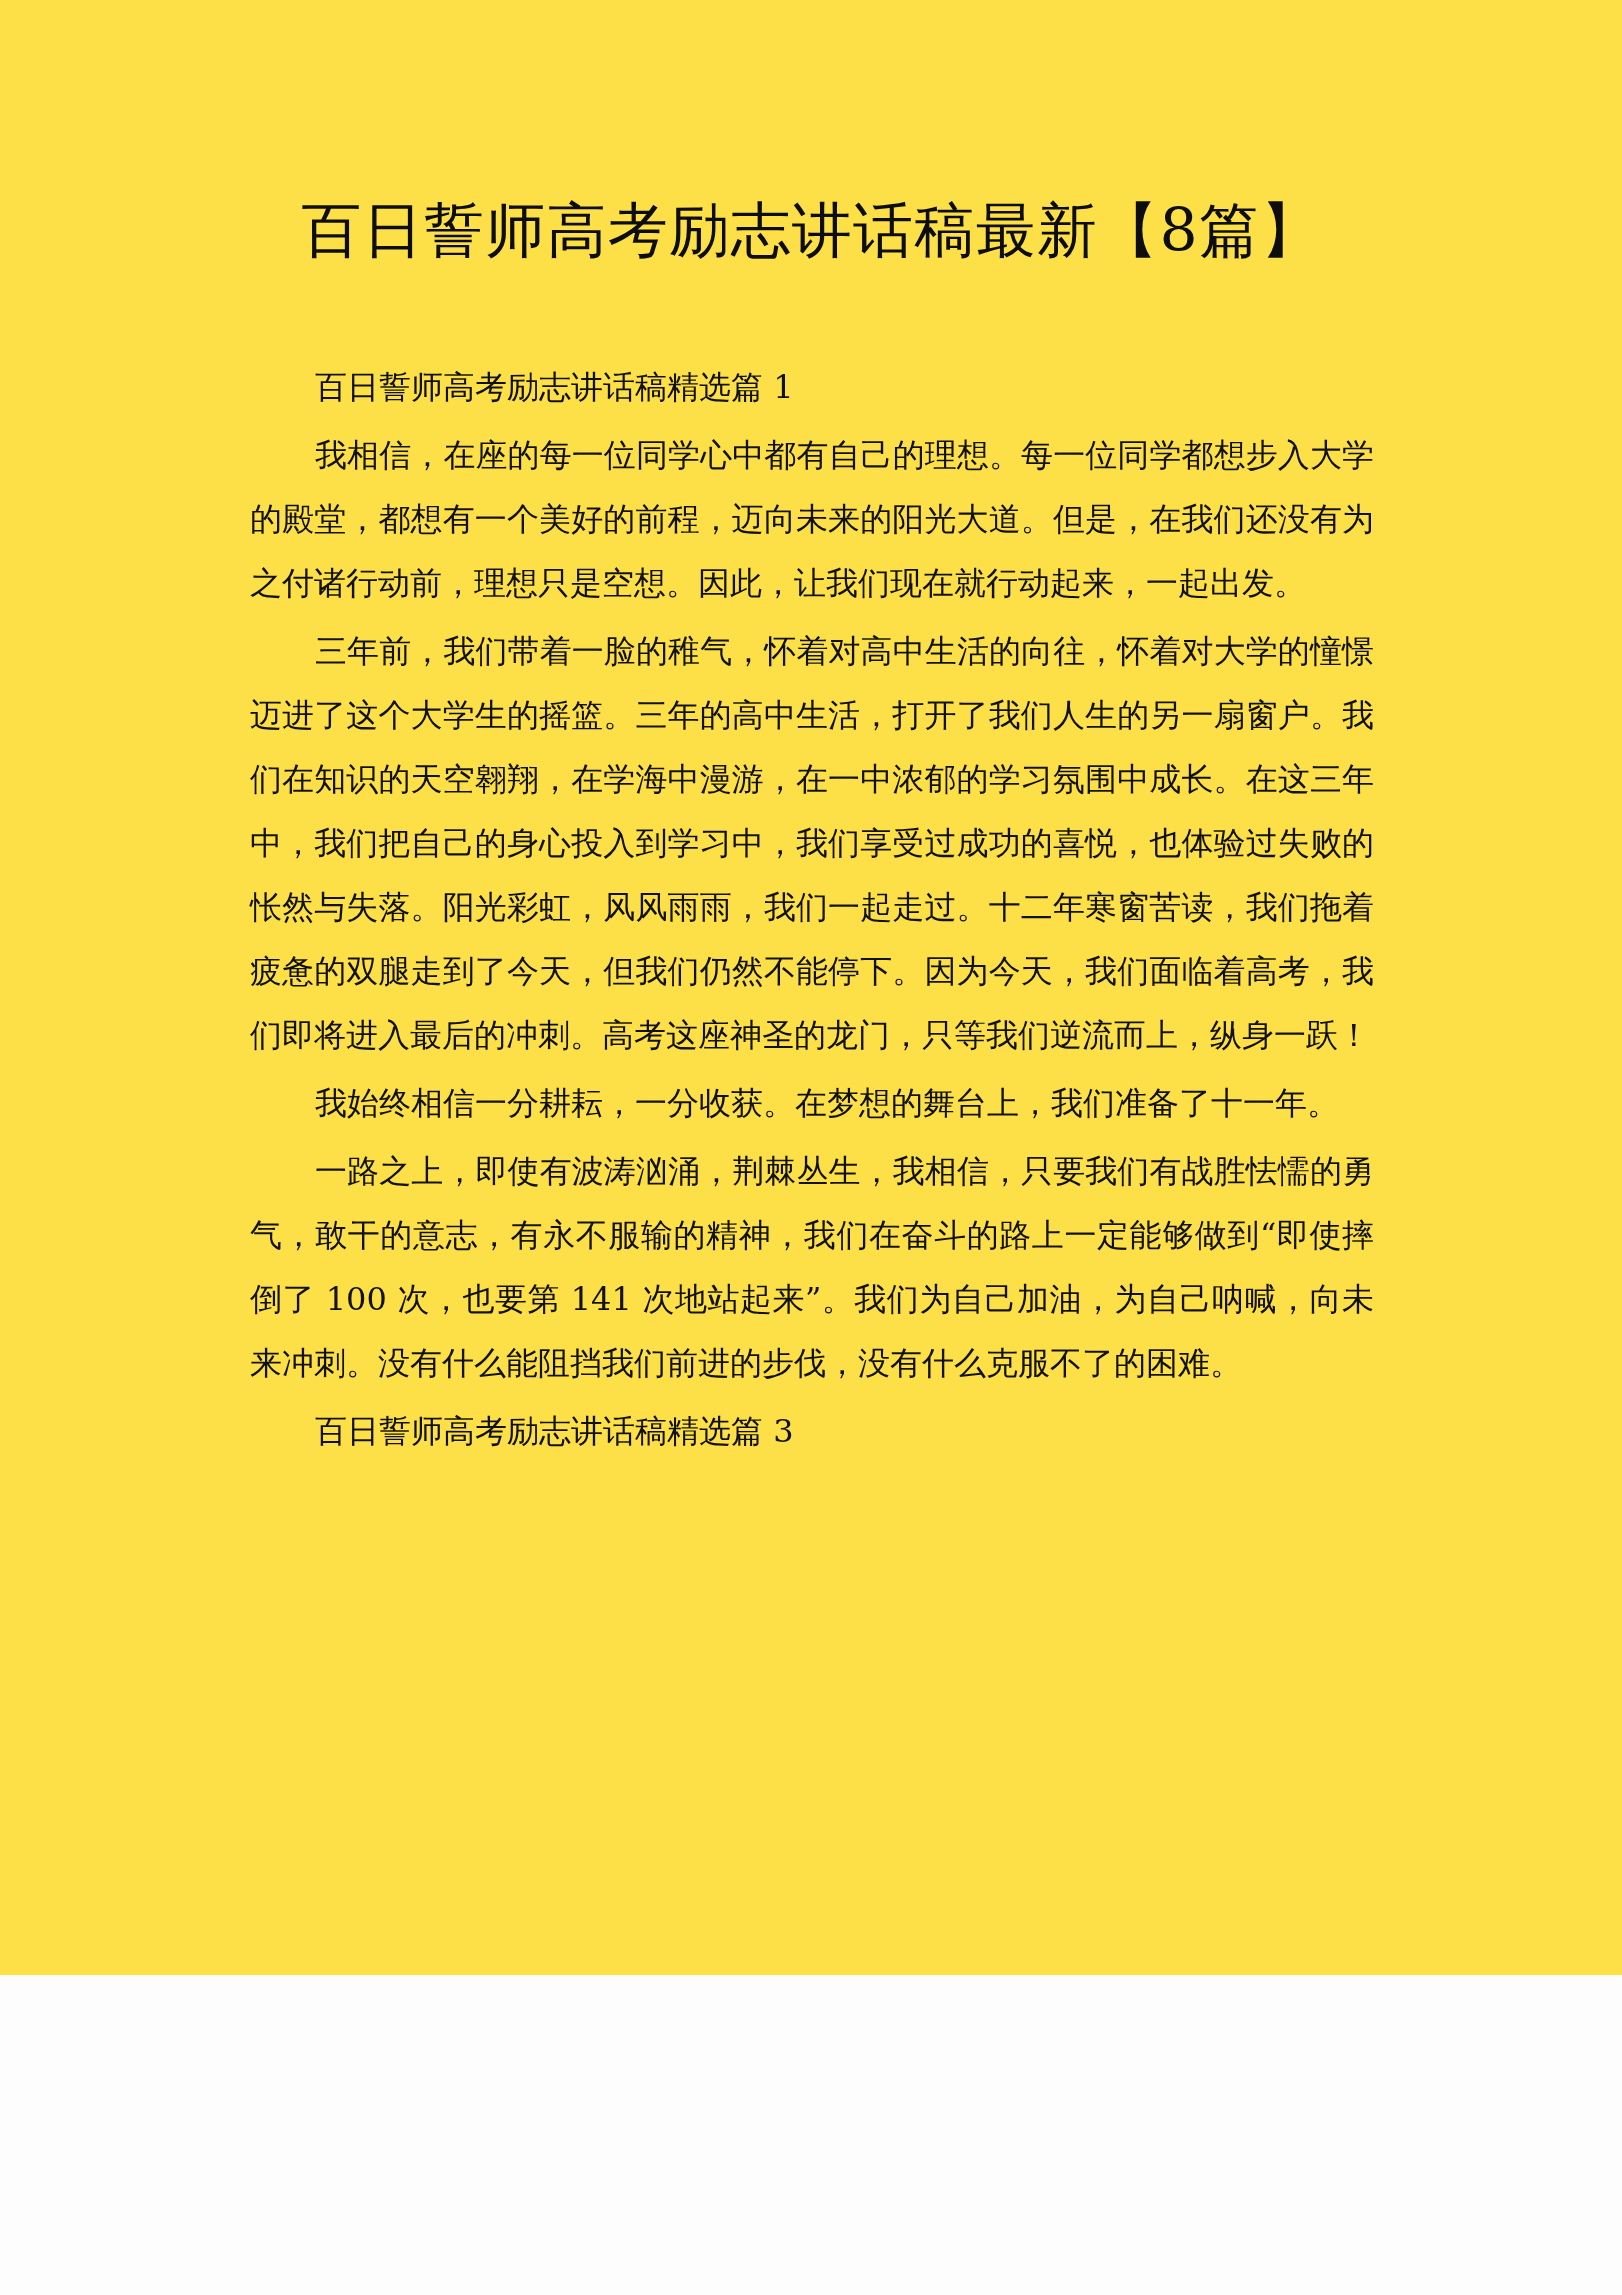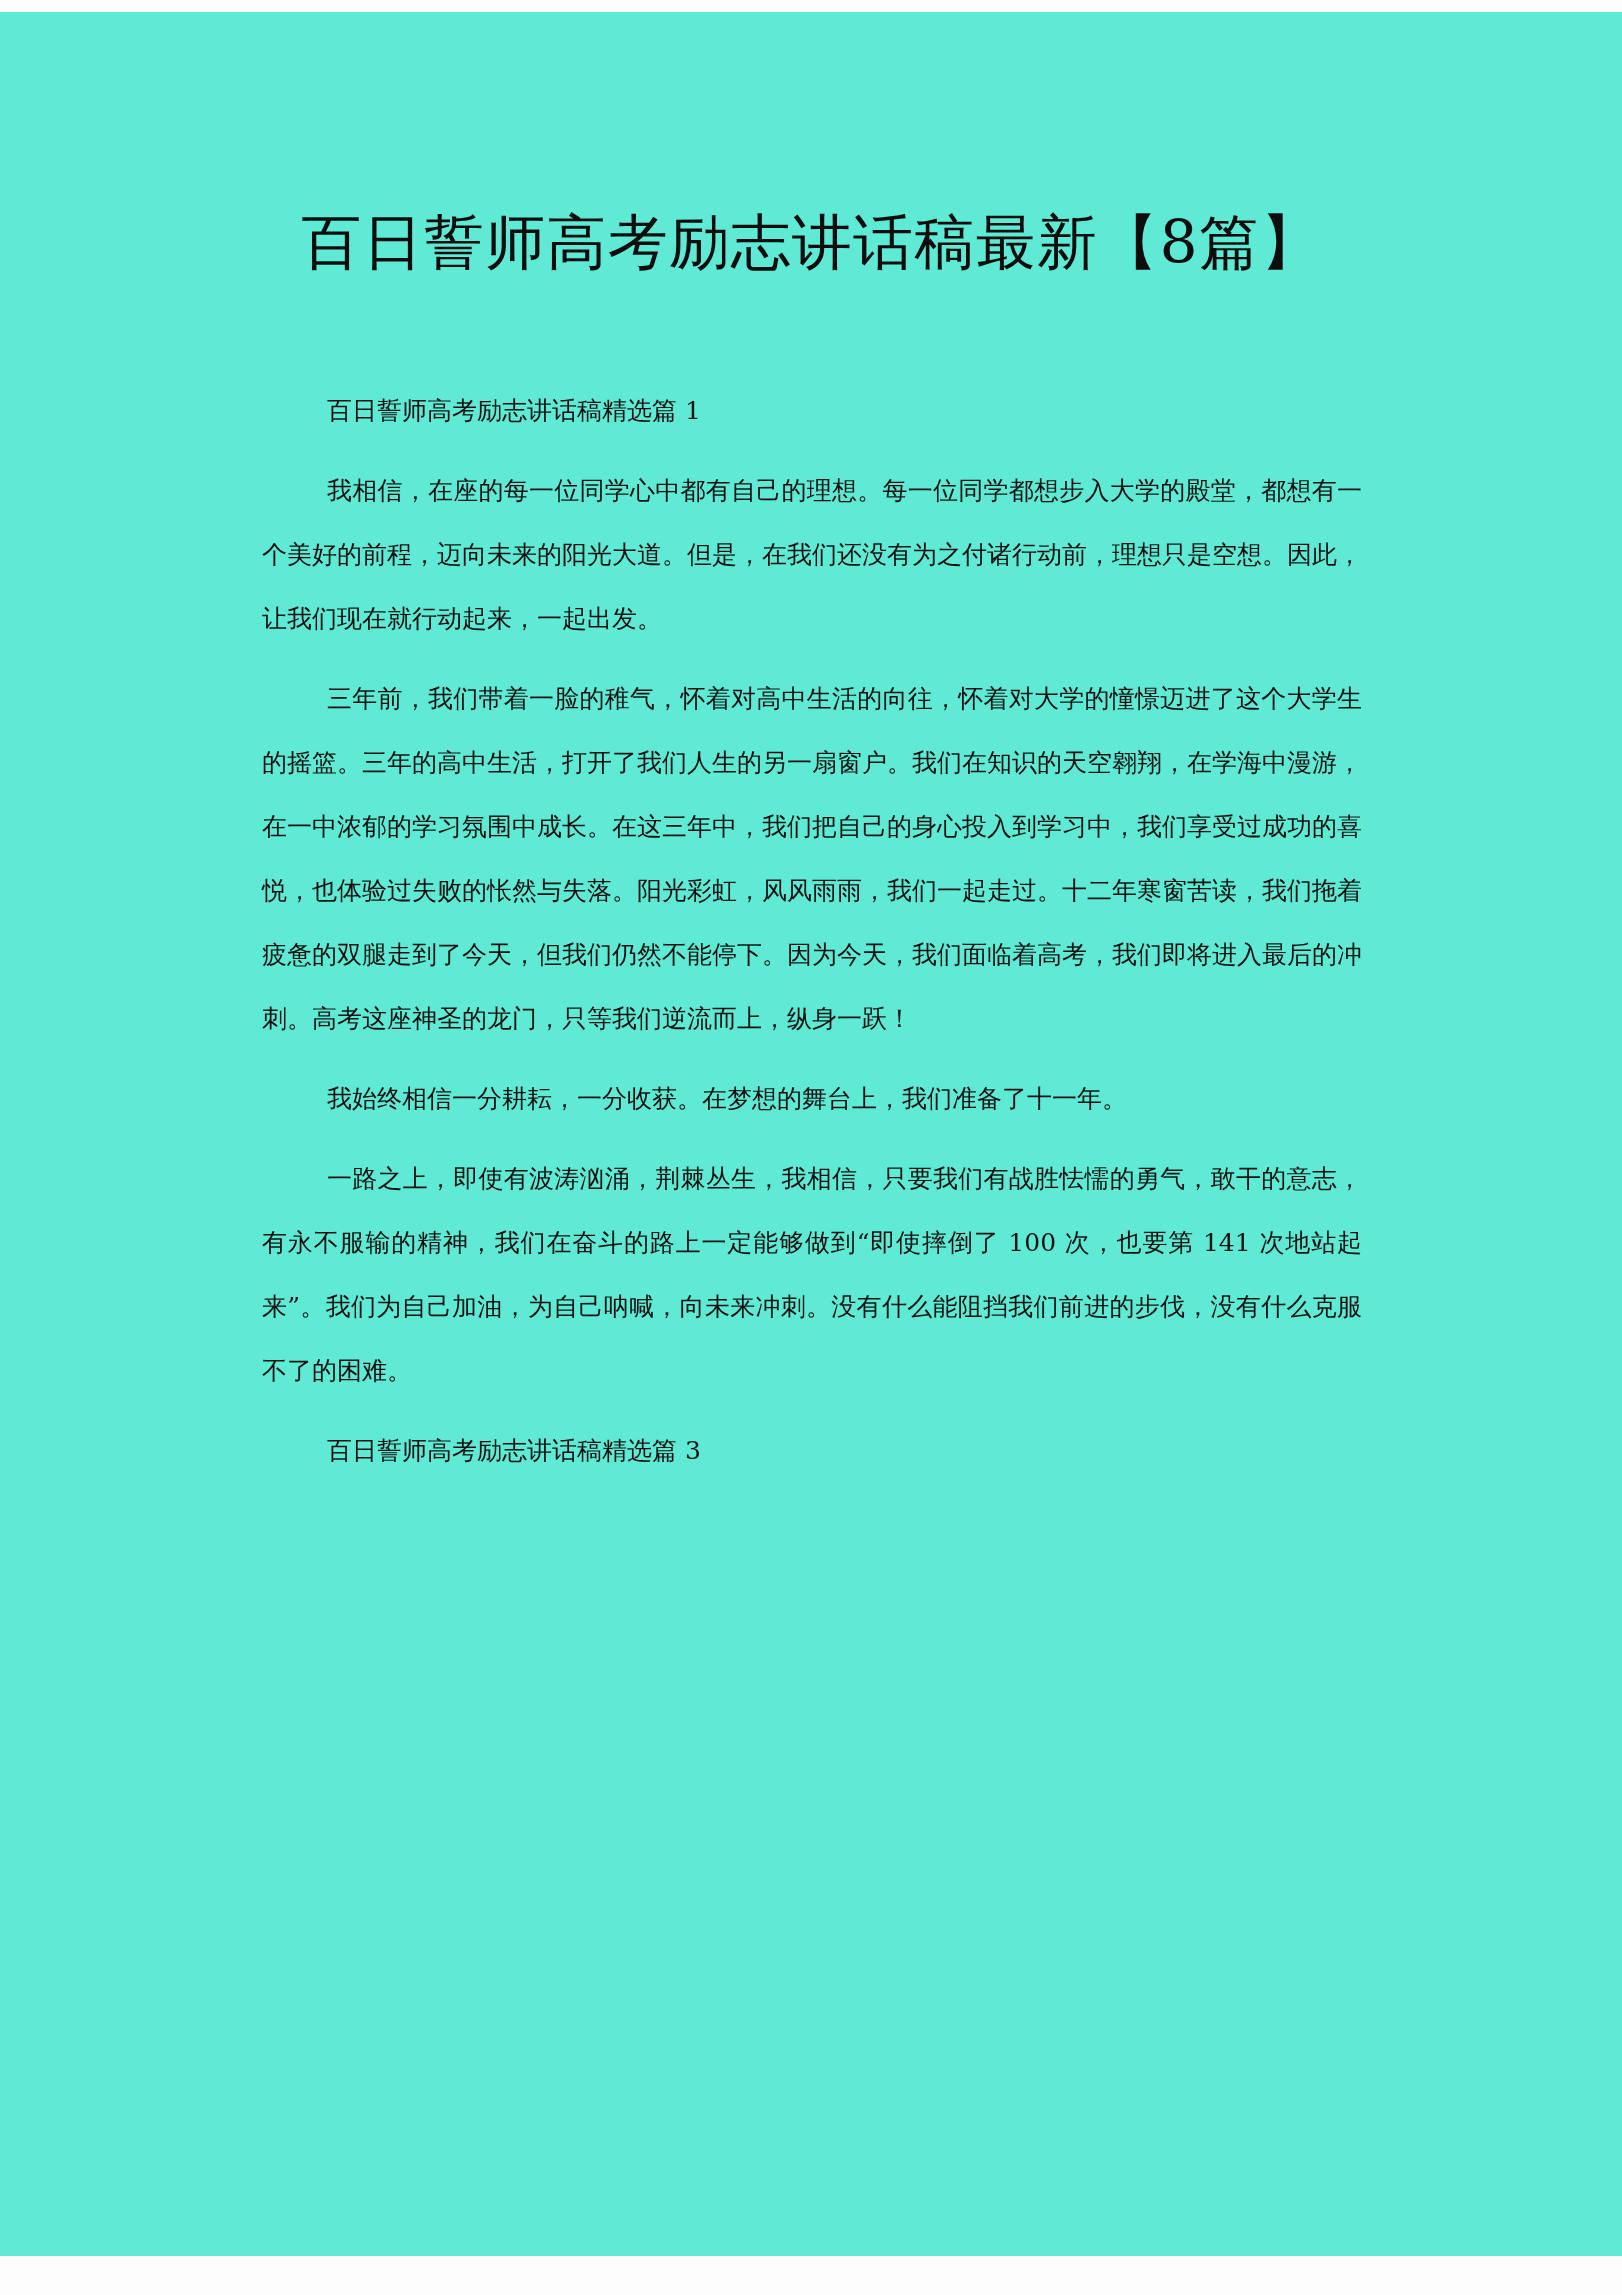--- a/index.html
+++ b/index.html
@@ -10,24 +10,24 @@
     body {
       width: 1623px;
       height: 2295px;
       position: relative;
       overflow: hidden;
       font-family: "DejaVu Serif", "Liberation Serif", serif;
       color: #111111;
     }
     .page {
       position: absolute;
-      left: 0; top: 12px;
+      left: 0; top: 0;
       width: 1623px;
-      height: 2244px;
-      background: #5eead4;
+      height: 1975px;
+      background: #fde047;
     }
     .doc-title {
       position: absolute;
       left: 0;
       width: 1623px;
       top: 191px;
       text-align: center;
       font-size: 60px;
       line-height: 79px;
       letter-spacing: 1.3px;
@@ -35,22 +35,22 @@
       margin: 0;
       color: #0d0d0d;
     }
     .body {
       position: absolute;
       left: 246px;
       top: 351px;
       width: 1132px;
     }
     .para {
-      margin: 16px;
-      font-size: 25px;
+      margin: 4px;
+      font-size: 32px;
       line-height: 64px;
       text-align: justify;
       text-justify: inter-character;
       word-break: break-all;
       color: #111111;
     }
     .indent {
       text-indent: 65px;
     }
     .heading {

